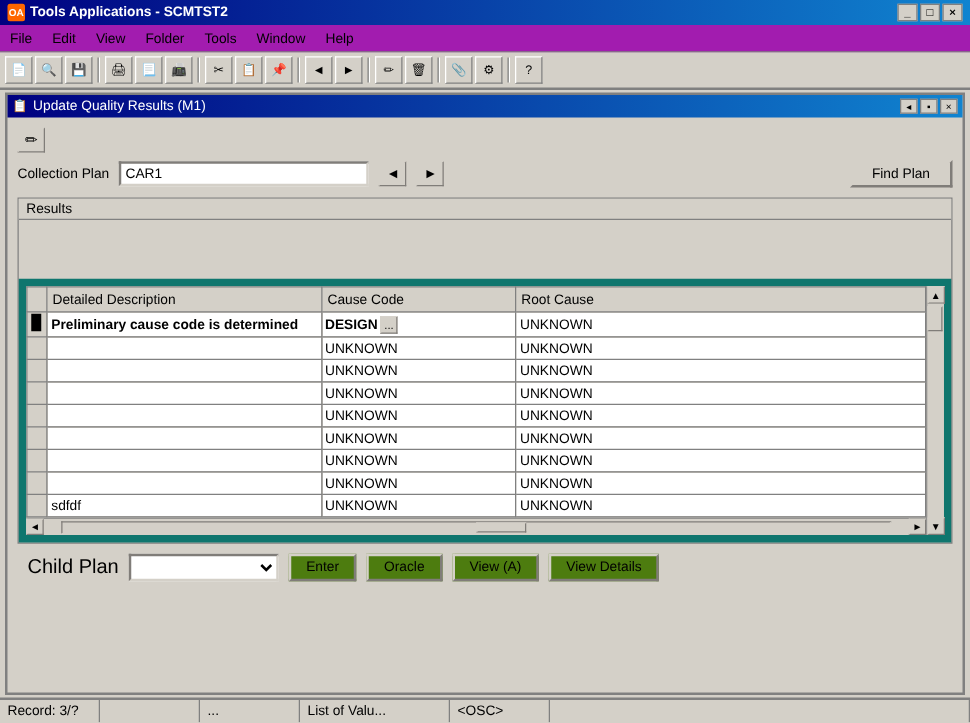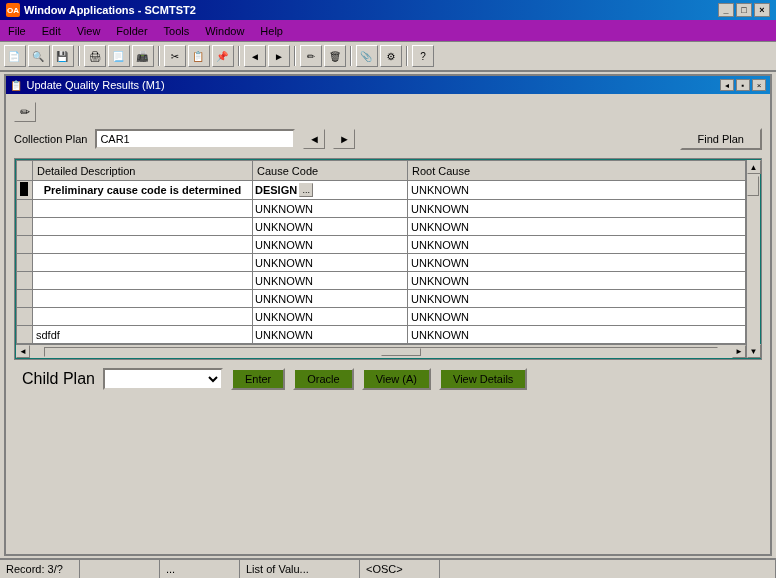--- a/index.html
+++ b/index.html
@@ -373,37 +373,38 @@
     }
 
     .main-area {
       padding: 2px 4px;
       height: calc(578px - 20px - 22px - 30px - 20px);
       overflow: hidden;
     }
 
     .table-with-scroll {
       display: flex;
-      border: 1px solid #0f766e;
+      border: 6px solid #0f766e;
+      margin-top: 47px;
     }
 
     .table-main {
       flex: 1;
       overflow: hidden;
     }
   </style>
 </head>
 <body>
 
 <div class="outer">
 
   <div class="title-bar">
     <div class="title-bar-left">
       <div class="title-bar-icon">OA</div>
-      <span>Window Applications - SCMTST2</span>
+      <span>Tools Applications - SCMTST2</span>
     </div>
     <div class="title-bar-controls">
       <div class="title-btn">_</div>
       <div class="title-btn">□</div>
       <div class="title-btn">×</div>
     </div>
   </div>
 
   <div class="menu-bar">
     <span class="menu-item">File</span>
@@ -465,20 +466,23 @@
         <div class="collection-plan-row">
           <span class="field-label">Collection Plan</span>
           <input type="text" class="text-input" value="CAR1" style="width: 200px;">
           <div class="nav-btn">◄</div>
           <div class="nav-btn">►</div>
           <div style="flex:1;"></div>
           <button class="find-plan-btn">Find Plan</button>
         </div>
 
         <div class="results-section">
+          <div class="results-header">
+            <span>Results</span>
+          </div>
 
           <div class="table-with-scroll">
             <div class="table-main">
               <table class="results-table">
                 <colgroup>
                   <col style="width:16px;">
                   <col style="width:220px;">
                   <col style="width:155px;">
                   <col style="width:auto;">
                 </colgroup>
@@ -486,21 +490,21 @@
                   <tr>
                     <th></th>
                     <th>Detailed Description</th>
                     <th>Cause Code</th>
                     <th>Root Cause</th>
                   </tr>
                 </thead>
                 <tbody id="results-tbody">
                 <tr>
                       <td class="indicator" style="background: rgb(212, 208, 200);"><span class="active-indicator"></span></td>
-                      <td style="font-weight: bold; text-align: center;">Preliminary cause code is determined</td>
+                      <td style="font-weight: bold;">Preliminary cause code is determined</td>
                       <td style="padding: 1px 2px;">
                         <div style="display: flex; align-items: center; gap: 2px;">
                           <span style="font-weight: bold;">DESIGN</span>
                           <div class="ellipsis-btn">...</div>
                         </div>
                       </td>
                       <td>UNKNOWN</td>
                     </tr>
                     <tr>
                       <td class="indicator" style="background: rgb(212, 208, 200);"></td>

